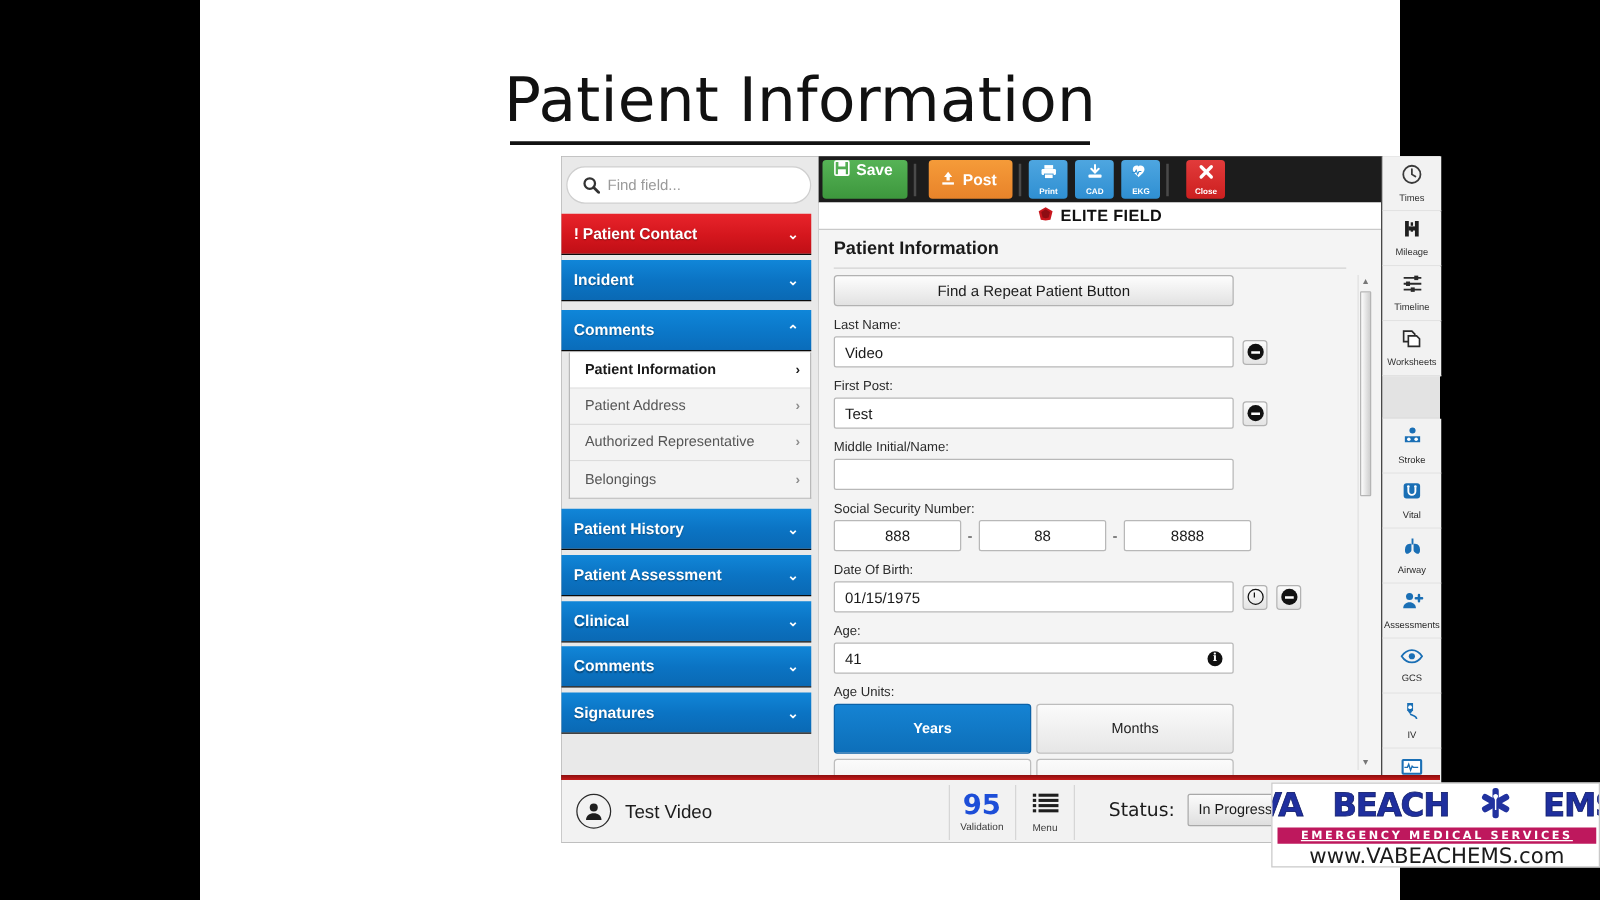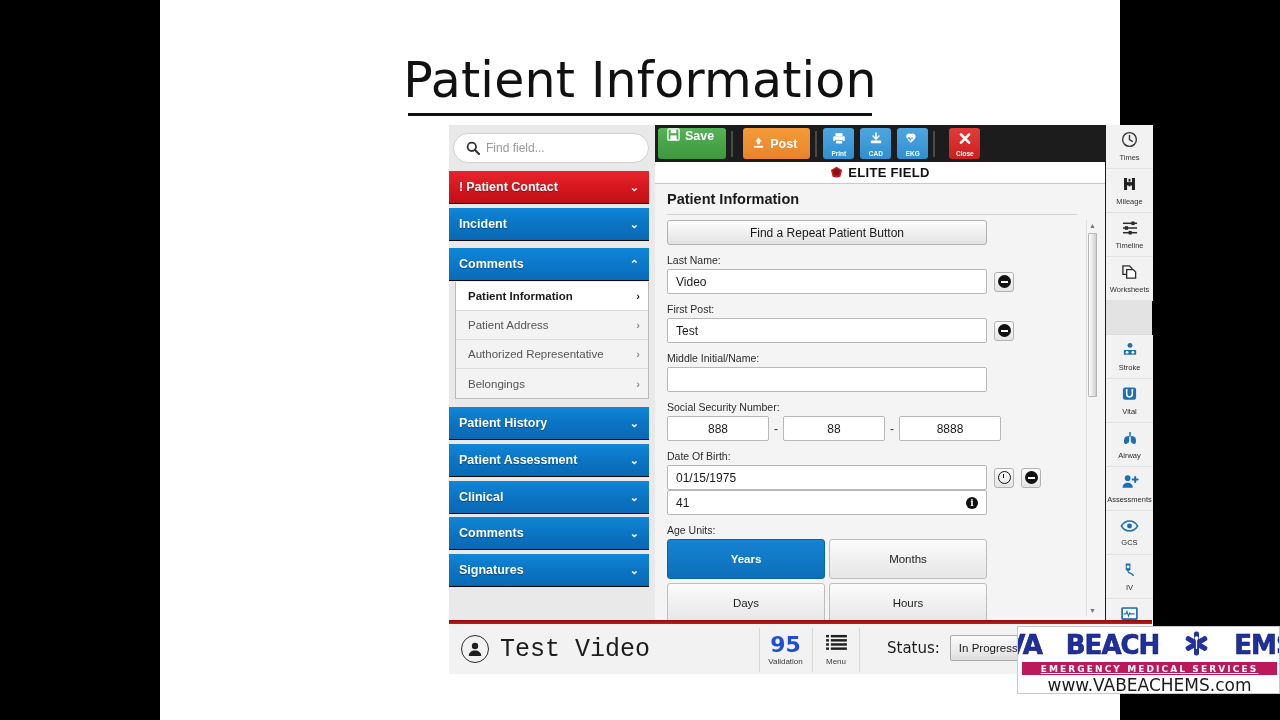--- a/index.html
+++ b/index.html
@@ -232,21 +232,21 @@
   .statusbar {
     position: absolute; left: 0; top: 499px; width: 703px; height: 50px;
     background: #f2f2f2;
     display: flex; align-items: center;
   }
   .patient-chip { display: flex; align-items: center; gap: 11px; margin-left: 12px; }
   .avatar {
     width: 28px; height: 28px; border-radius: 50%; border: 1.5px solid #2b2b2b;
     display: flex; align-items: center; justify-content: center;
   }
-  .pname { font-size: 25px; color: #1c1c1c; font-family: Liberation Mono, monospace; }
+  .pname { font-size: 15px; color: #1c1c1c; font-family: Liberation Sans, sans-serif; }
 
   .validation {
     position: absolute; left: 310px; top: 4px; width: 52px; height: 44px;
     display: flex; flex-direction: column; align-items: center; justify-content: center;
     border-left: 1px solid #d6d6d6;
   }
   .validation .num { font-size: 22px; color: #1d4ed8; font-weight: bold; line-height: 22px; font-family: "DejaVu Sans", sans-serif;}
   .validation .cap { font-size: 8px; color: #3a3a3a; margin-top: 1px; }
   .menubtn {
     position: absolute; left: 363px; top: 4px; width: 48px; height: 44px;
@@ -504,20 +504,21 @@
                 <div class="sq-btn">
                     <span class="clock-ic"></span>
                   </div>
                 <div class="sq-btn">
                     <span class="dot-minus">
                       <i></i>
                     </span>
                   </div>
               </div>
 
+              <div class="flabel">Age:</div>
               <div class="frow">
                 <div class="finput w320 withinfo">
                   <span>41</span>
                   <span class="info-ic">i</span>
                 </div>
               </div>
 
               <div class="flabel">Age Units:</div>
               <div class="toggle-grid">
                 <div class="tg on">Years</div>

